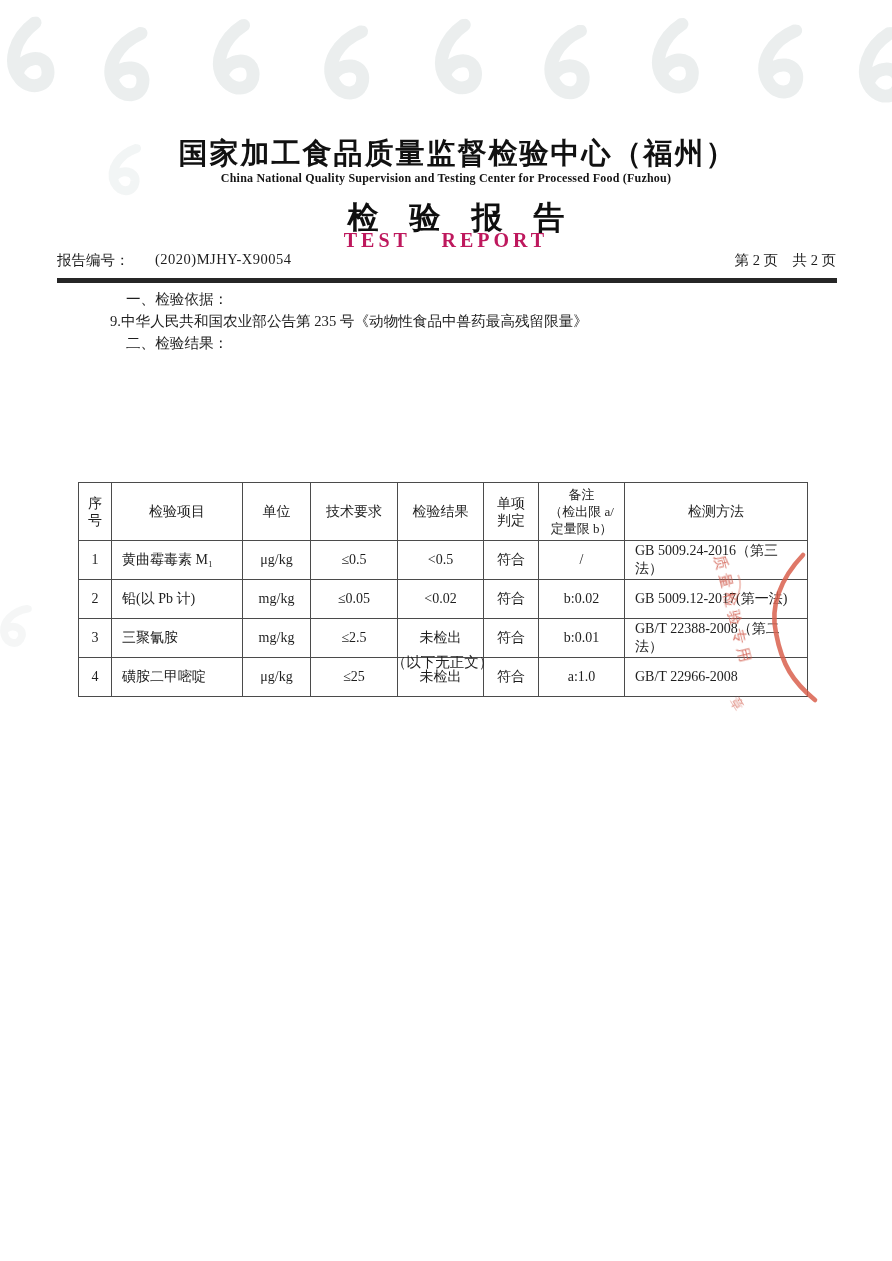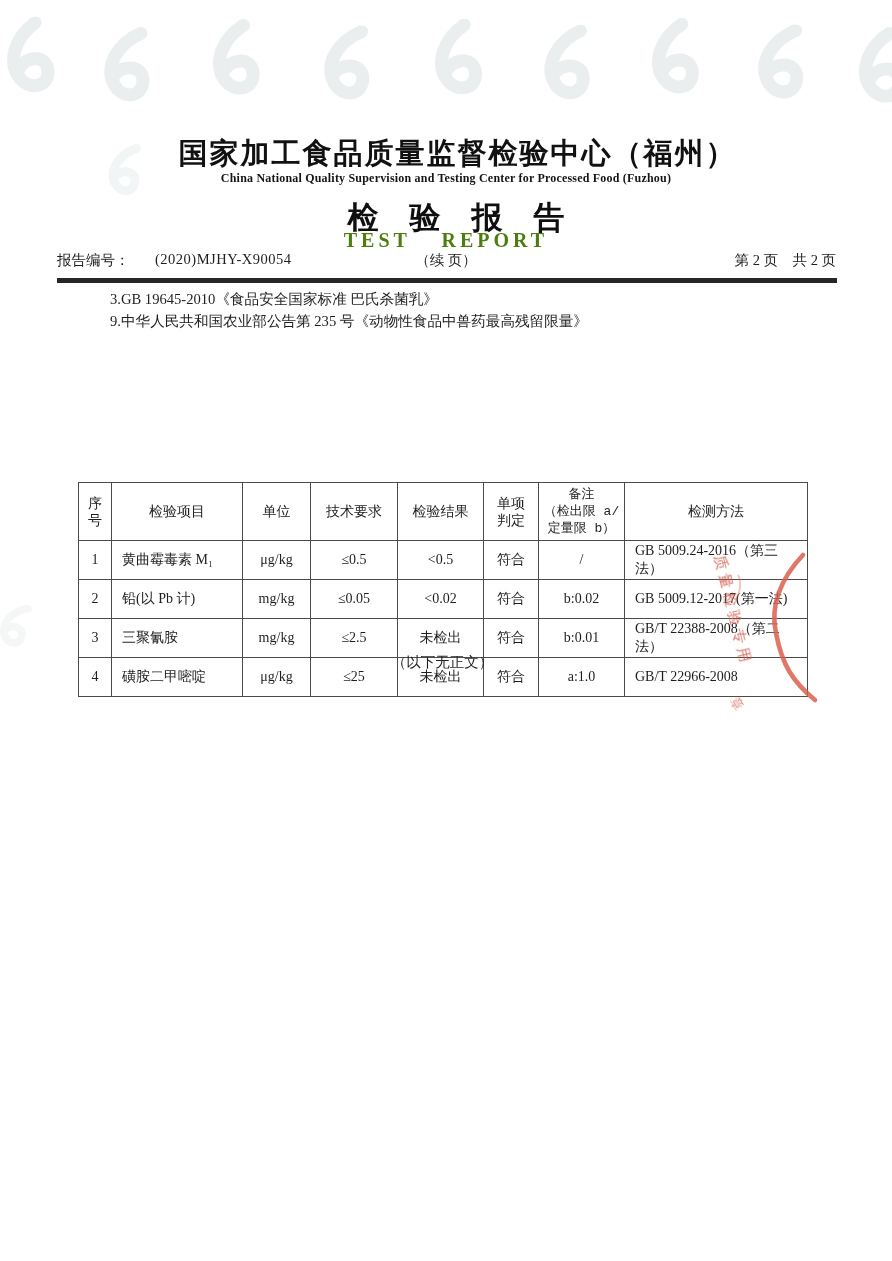--- a/index.html
+++ b/index.html
@@ -14,21 +14,21 @@
   
   .smudge{position:absolute;opacity:.9;pointer-events:none;}
   .smudge svg{display:block;}
 
   
   .title-cn{top:134px;font-size:29px;font-weight:bold;letter-spacing:2px;
     font-family:"Liberation Sans","DejaVu Sans",sans-serif;color:#111;padding-left:23px;}
   .title-en{top:171px;font-size:12px;font-weight:bold;letter-spacing:.2px;color:#151515;}
   .report-cn{top:197px;font-size:31px;font-weight:bold;color:#0f0f0f;
     font-family:"Liberation Sans","DejaVu Sans",sans-serif;padding-left:20px;}
-  .report-en{top:229px;font-size:20px;font-weight:bold;letter-spacing:4px;word-spacing:22px;color:#4d7c0f;}
+  .report-en{top:229px;font-size:20px;font-weight:bold;letter-spacing:4px;word-spacing:22px;color:#be185d;}
 
   .meta-row{top:251px;left:0;right:0;height:22px;font-size:14.5px;}
   .meta-label{position:absolute;left:57px;top:0;}
   .meta-value{position:absolute;left:155px;top:0;letter-spacing:.5px;}
   .meta-cont{position:absolute;left:0;right:0;text-align:center;top:0;}
   .meta-page{position:absolute;right:56px;top:0;}
 
   .rule{top:278px;left:57px;width:780px;height:5px;background:#262626;}
 
   
@@ -37,21 +37,21 @@
   .basis p.h{text-indent:38px;}
 
   
   .tblwrap{top:482px;left:78px;}
   table{border-collapse:collapse;table-layout:fixed;width:729px;}
   col.c0{width:33px}col.c1{width:131px}col.c2{width:68px}col.c3{width:87px}
   col.c4{width:86px}col.c5{width:55px}col.c6{width:86px}col.c7{width:183px}
   th,td{border:1.5px solid #4b4b4b;font-weight:normal;text-align:center;
     font-size:14px;padding:0 2px;overflow:hidden;}
   th{height:57px;white-space:pre-line;line-height:17px;}
-  th.small{font-size:13px;font-family:Liberation Mono, monospace;}
+  th.small{font-size:13px;}
   td{height:38px;}
   td.left{text-align:left;padding-left:10px;}
 
   .footnote{top:653px;left:78px;width:729px;text-align:center;font-size:14.5px;}
 
   
   .stamp{top:535px;left:690px;width:202px;height:210px;pointer-events:none;}
   .stamp svg{position:absolute;top:0;left:0;filter:blur(.4px);}
   .stamp-text{position:absolute;left:38px;top:18px;width:20px;
     color:#cf5546;font-size:15px;letter-spacing:4px;opacity:.8;
@@ -128,29 +128,29 @@
   </div>
 
 <div class="abs ctr title-cn">国家加工食品质量监督检验中心（福州）</div>
 <div class="abs ctr title-en">China National Quality Supervision and Testing Center for Processed Food (Fuzhou)</div>
 <div class="abs ctr report-cn">检　验　报　告</div>
 <div class="abs ctr report-en">TEST REPORT</div>
 
 <div class="abs meta-row">
   <span class="meta-label">报告编号：</span>
   <span class="meta-value">(2020)MJHY-X90054</span>
-  <span class="meta-cont">（续  页）</span>
   <span class="meta-page">第 2 页　共 2 页</span>
 </div>
 
 <div class="abs rule"></div>
 
 <div class="abs basis">
-  <p>3.GB 19645-2010《食品安全国家标准 巴氏杀菌乳》</p>
+  <p class="h">一、检验依据：</p>
   <p>9.中华人民共和国农业部公告第 235 号《动物性食品中兽药最高残留限量》</p>
+  <p class="h">二、检验结果：</p>
 </div>
 
 <div class="abs tblwrap">
   <table>
     <colgroup>
       <col class="c0">
         <col class="c1">
         <col class="c2">
         <col class="c3">
       <col class="c4">

